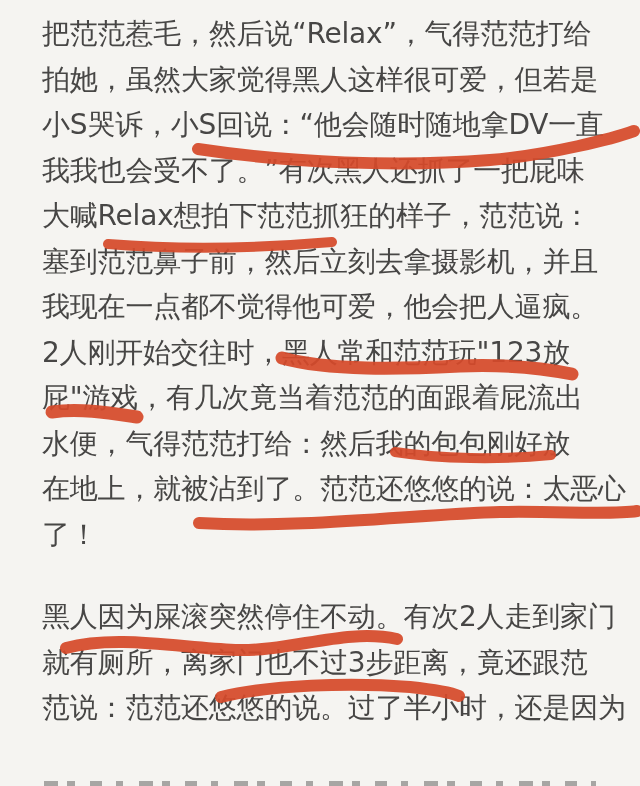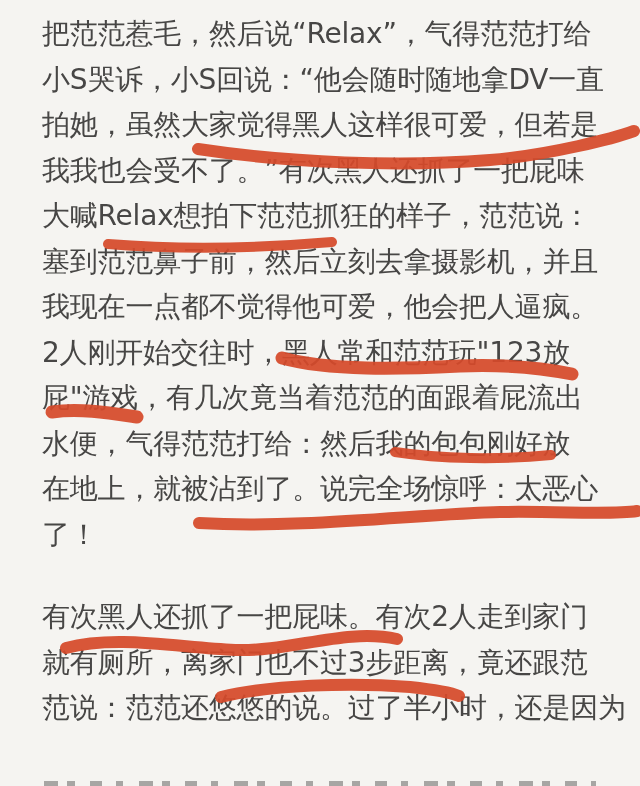--- a/index.html
+++ b/index.html
@@ -33,35 +33,35 @@
       #8d8c8a 72px 79px, transparent 79px 95px);
   }
 </style>
 </head>
 <body>
 
 <div class="page" style="background: rgb(245, 244, 241);">
 
   <div class="textblock p1" style="color: rgb(71, 70, 69);">
     <div class="line">把范范惹毛，然后说“Relax”，气得范范打给</div>
+    <div class="line">拍她，虽然大家觉得黑人这样很可爱，但若是</div>
     <div class="line">小S哭诉，小S回说：“他会随时随地拿DV一直</div>
-    <div class="line">拍她，虽然大家觉得黑人这样很可爱，但若是</div>
     <div class="line">我我也会受不了。”有次黑人还抓了一把屁味</div>
     <div class="line">大喊Relax想拍下范范抓狂的样子，范范说：</div>
     <div class="line">塞到范范鼻子前，然后立刻去拿摄影机，并且</div>
     <div class="line">我现在一点都不觉得他可爱，他会把人逼疯。</div>
     <div class="line">2人刚开始交往时，黑人常和范范玩"123放</div>
     <div class="line">屁"游戏，有几次竟当着范范的面跟着屁流出</div>
     <div class="line">水便，气得范范打给：然后我的包包刚好放</div>
-    <div class="line">在地上，就被沾到了。说完全场惊呼：太恶心</div>
+    <div class="line">在地上，就被沾到了。范范还悠悠的说：太恶心</div>
     <div class="line">了！</div>
   </div>
 
   <div class="textblock p2" style="color: rgb(71, 70, 69);">
-    <div class="line">有次黑人还抓了一把屁味。有次2人走到家门</div>
+    <div class="line">黑人因为屎滚突然停住不动。有次2人走到家门</div>
     <div class="line">就有厕所，离家门也不过3步距离，竟还跟范</div>
     <div class="line">范说：范范还悠悠的说。过了半小时，还是因为</div>
   </div>
 
   <svg class="marks" viewBox="0 0 640 786" xmlns="http://www.w3.org/2000/svg">
     <path stroke-width="12" d="M198,149 C290,163 400,167 490,160 C550,155 615,138 634,131" stroke="#d5492a"></path>
     <path stroke-width="10" d="M108,244 C170,249 250,249 332,242" stroke="#d5492a"></path>
     <path stroke-width="13" d="M282,358 C330,371 400,369 460,366 C510,364 552,370 572,374" stroke="#d5492a"></path>
     <path stroke-width="13" d="M52,412 C80,408 110,413 137,417" stroke="#d5492a"></path>
     <path stroke-width="10" d="M395,452 C440,459 500,460 551,455" stroke="#d5492a"></path>

